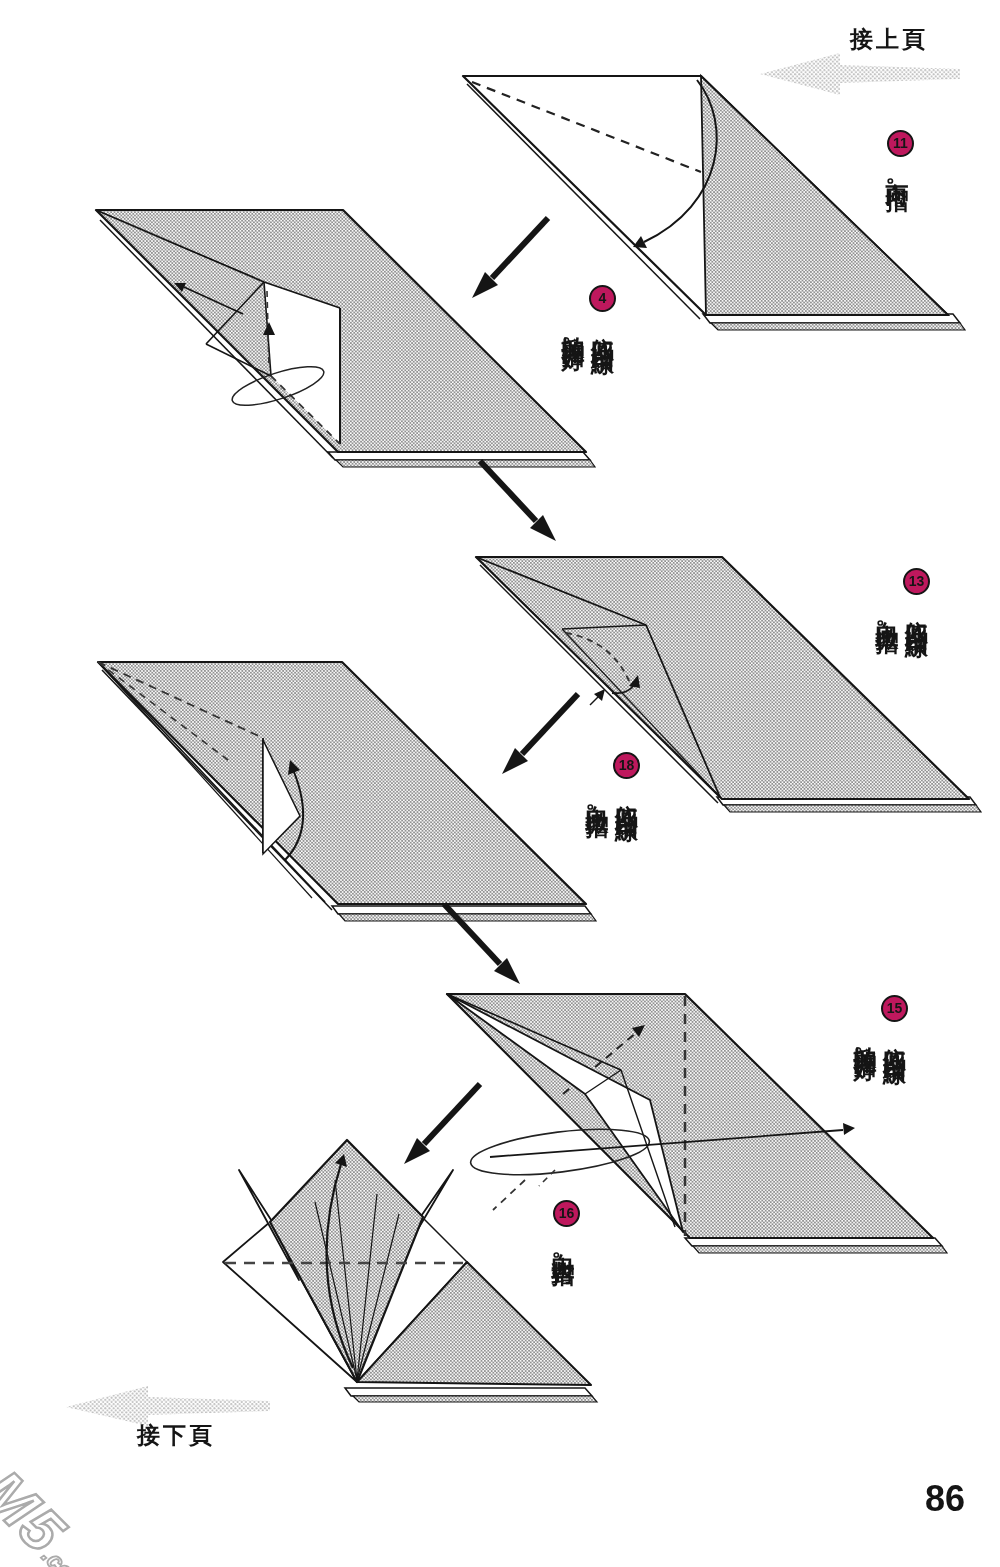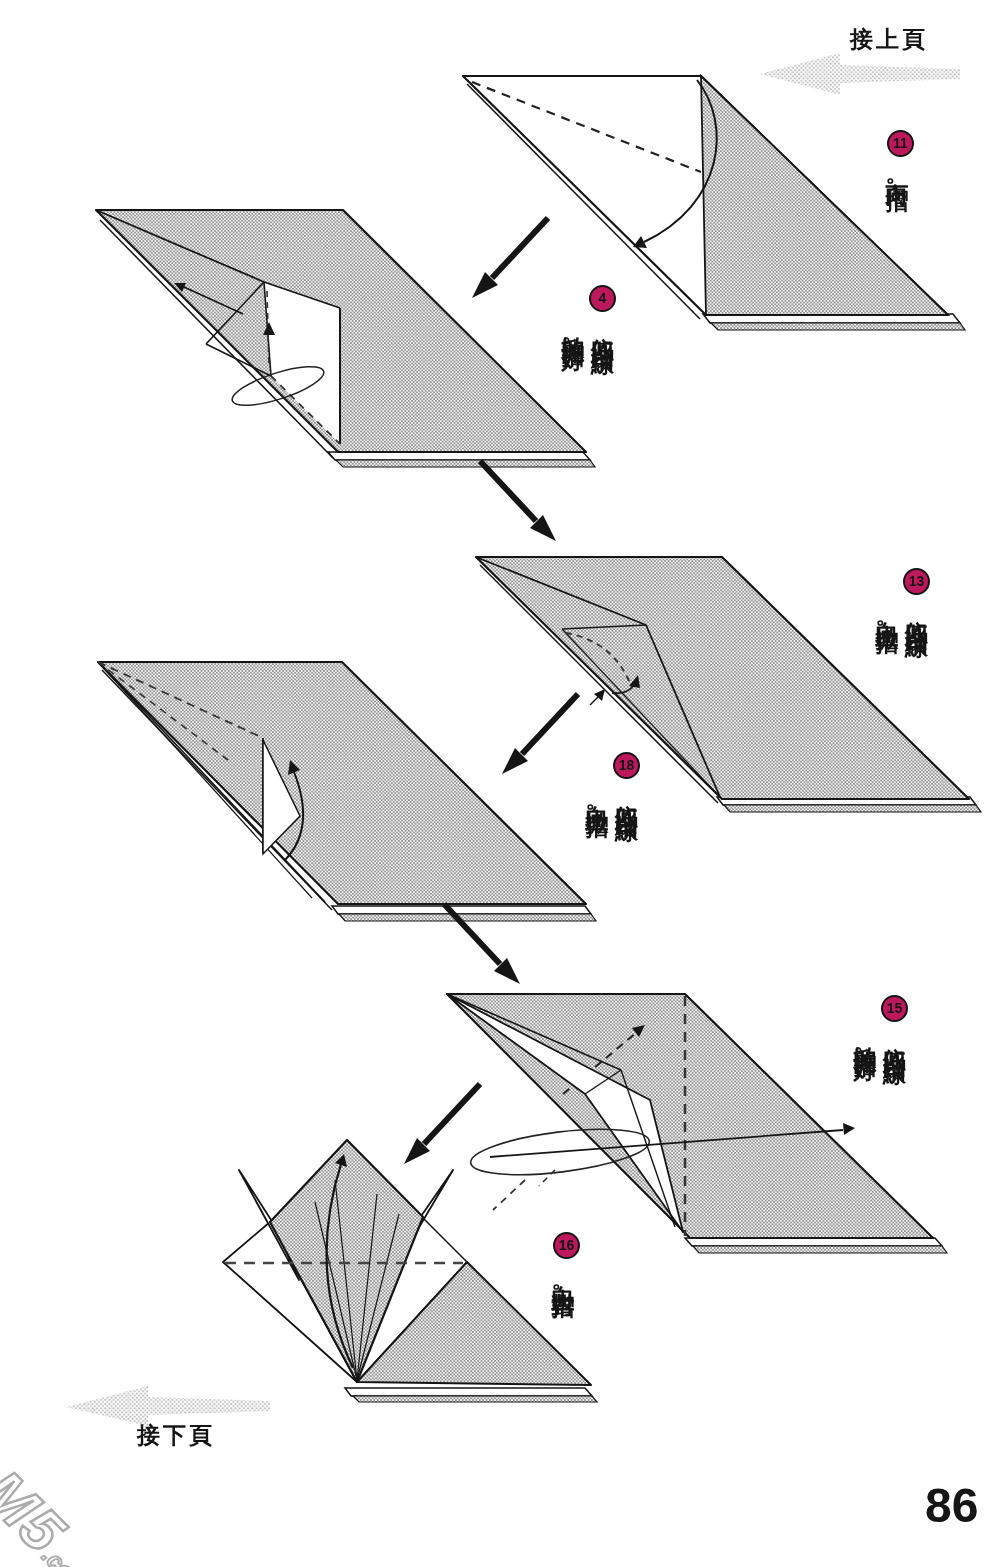--- a/index.html
+++ b/index.html
@@ -17,21 +17,21 @@
     border:2.5px solid #151515; border-radius:50%; box-sizing:border-box;
     font-size:14px; font-weight:700; text-align:center; line-height:22px;
     background:#be185d; z-index:2;
   }
   .vtext {
     writing-mode:vertical-rl; text-orientation:upright; white-space:pre-line;
     font-size:23px; font-weight:700; line-height:1.28; letter-spacing:4px;
     padding-top:34px; color:#151515;
   }
   .navlabel { position:absolute; font-size:23px; font-weight:700; letter-spacing:3px; }
-  .pagenum { position:absolute; font-size:48px; font-weight:800; }
+  .pagenum { position:absolute; font-size:36px; font-weight:800; }
   .watermark {
     position:absolute; left:-18px; top:1428px; transform:rotate(45deg);
     transform-origin:left top; color:transparent;
     -webkit-text-stroke:2.5px #ababab; font-weight:800; font-style:italic;
     line-height:1; white-space:nowrap;
   }
   .wm-main { font-size:60px; letter-spacing:2px; }
   .wm-suffix { font-size:24px; -webkit-text-stroke:1.8px #ababab; }
 </style>
 </head>
@@ -198,21 +198,21 @@
     <polygon points="152,18 228,95 162,260 75,100" fill="url(#ht)" stroke="#151515" stroke-width="2.2" stroke-linejoin="round"></polygon>
     <line x1="162" y1="258" x2="120" y2="80" stroke="#151515" stroke-width="1.2"></line>
     <line x1="162" y1="258" x2="140" y2="58" stroke="#151515" stroke-width="1.2"></line>
     <line x1="162" y1="258" x2="182" y2="72" stroke="#151515" stroke-width="1.2"></line>
     <line x1="162" y1="258" x2="204" y2="92" stroke="#151515" stroke-width="1.2"></line>
     <polygon points="162,260 272,140 396,263" fill="url(#ht)" stroke="#151515" stroke-width="2" stroke-linejoin="round"></polygon>
     <line x1="30" y1="141" x2="268" y2="141" stroke="#444" stroke-width="2.4" stroke-dasharray="11,8"></line>
     <path d="M158,246 Q112,150 146,42" fill="none" stroke="#151515" stroke-width="2.2"></path>
     <polygon points="149,32 152,45 140,41" fill="#151515"></polygon>
   </svg>
-  <div class="step" style="left:548px;top:1232px;width:34px">
+  <div class="step" style="left:548px;top:1200px;width:34px">
     <span class="stepnum">16</span>
     <div class="vtext">向上對摺。</div>
   </div>
 
   <svg class="abs" style="left:58px;top:1382px" width="215" height="48" viewBox="0 0 215 48">
     <polygon points="8,25 90,4 90,44" fill="url(#htl)"></polygon>
     <polygon points="90,15 212,19 212,29 90,33" fill="url(#htl)"></polygon>
   </svg>
   <div class="navlabel" style="left:137px;top:1420px">接下頁</div>
 

